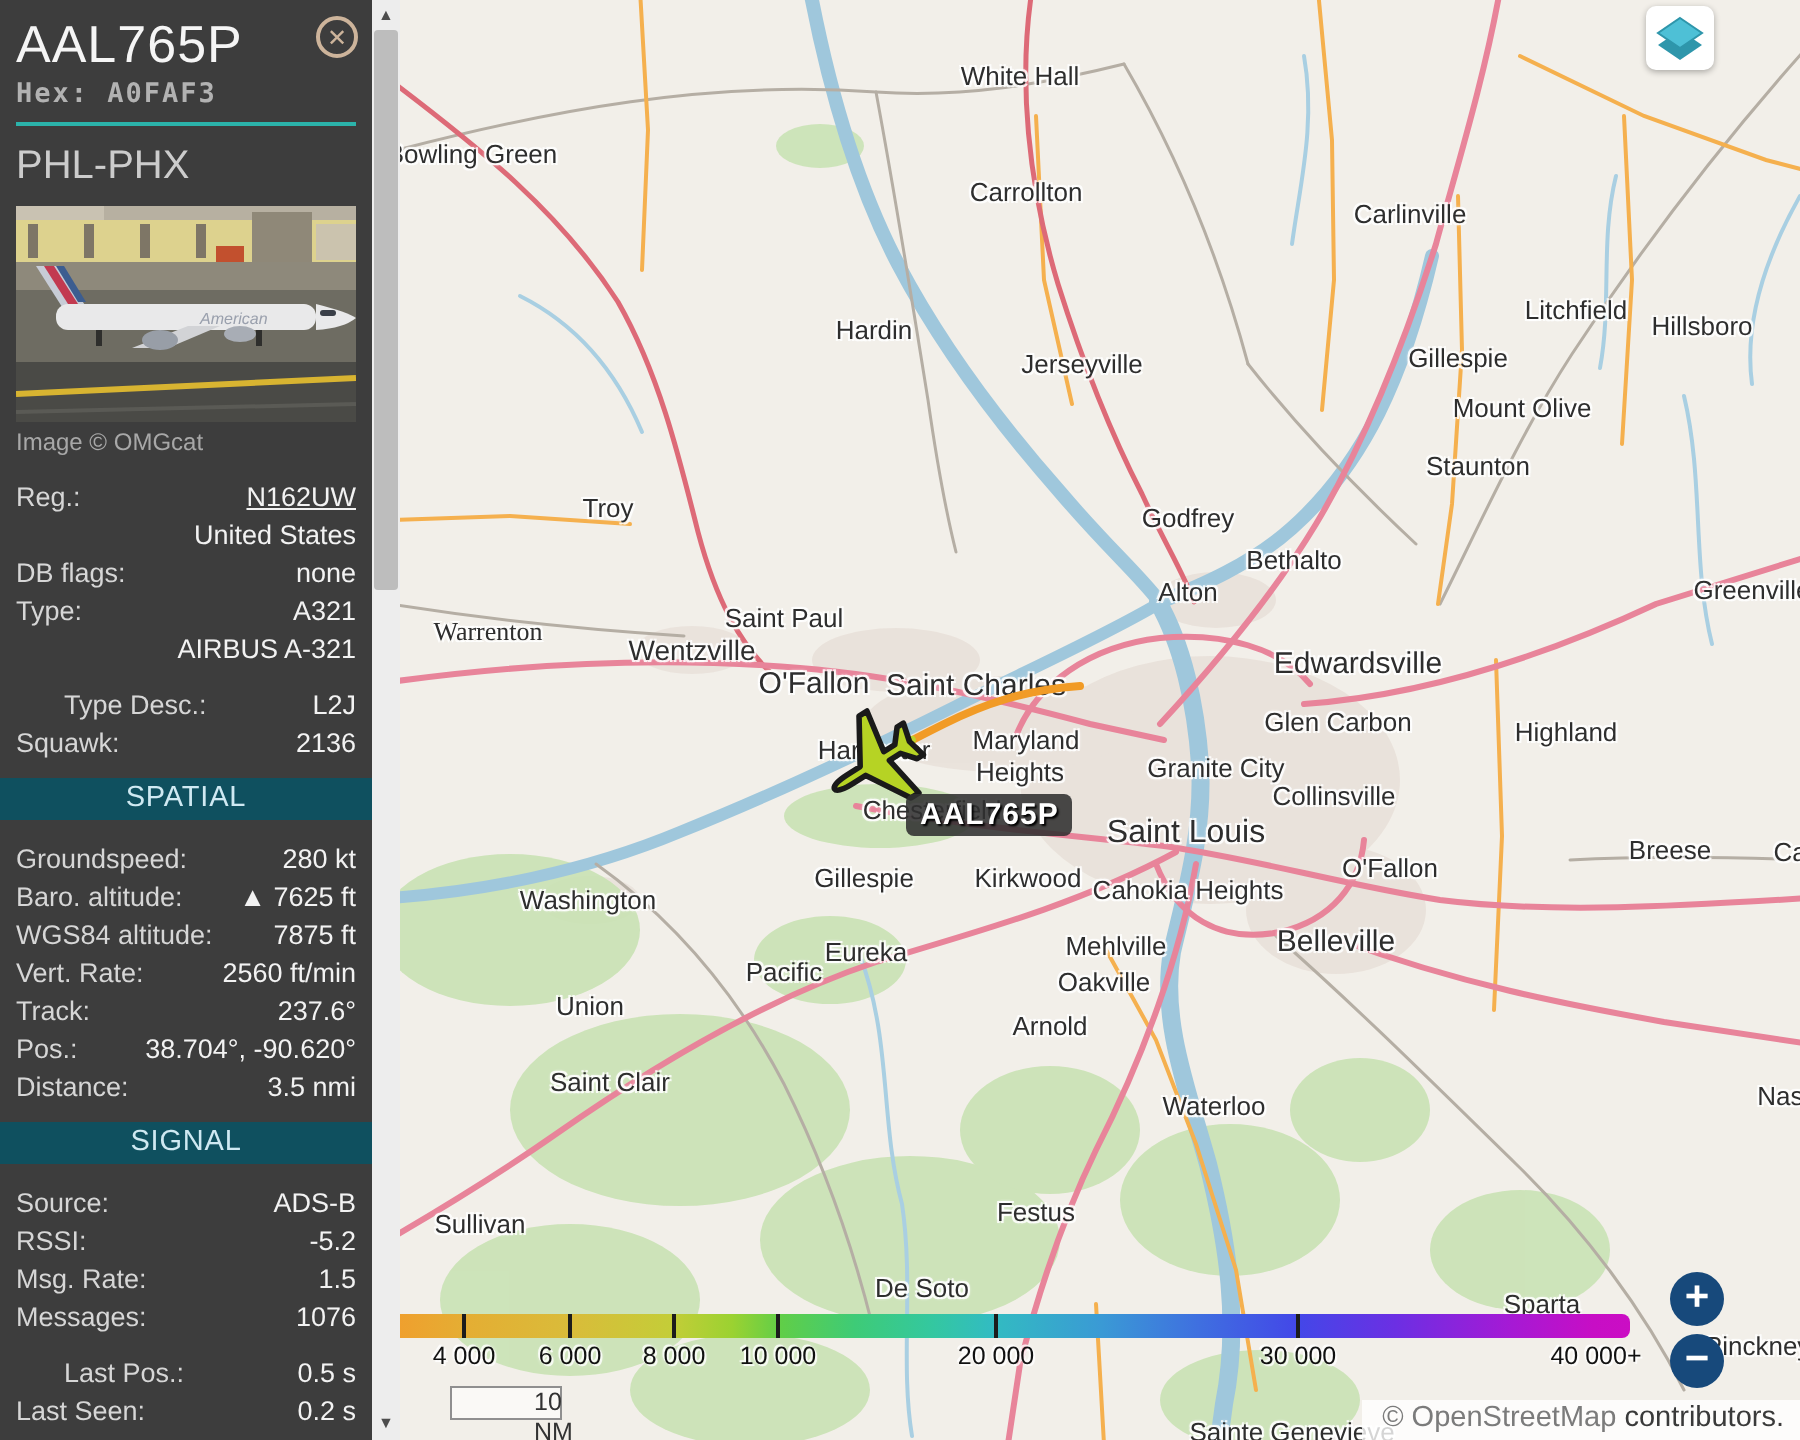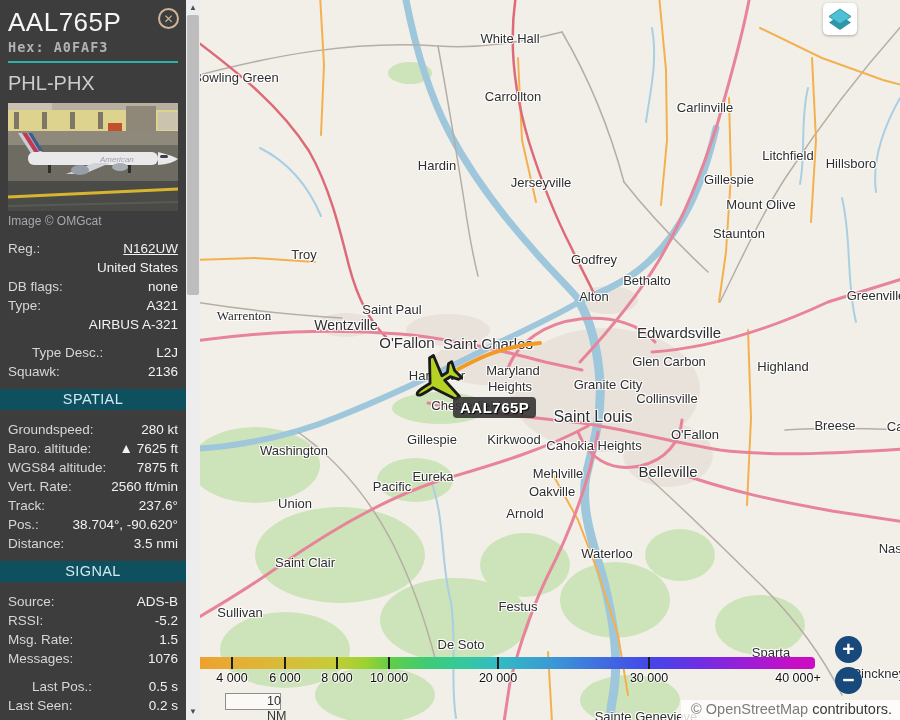--- a/index.html
+++ b/index.html
@@ -332,21 +332,21 @@
         <div class="map-label" style="left: 468px; top: 471px; font-size: 15px;">Belleville</div>
         <div class="map-label" style="left: 232px; top: 439px;">Gillespie</div>
         <div class="map-label" style="left: 314px; top: 439px;">Kirkwood</div>
         <div class="map-label" style="left: 358px; top: 473px;">Mehlville</div>
         <div class="map-label" style="left: 352px; top: 491px;">Oakville</div>
         <div class="map-label" style="left: 94px; top: 450px;">Washington</div>
         <div class="map-label" style="left: 233px; top: 476px;">Eureka</div>
         <div class="map-label" style="left: 192px; top: 486px;">Pacific</div>
         <div class="map-label" style="left: 95px; top: 503px;">Union</div>
         <div class="map-label" style="left: 325px; top: 513px;">Arnold</div>
-        <div class="map-label" style="left: 105px; top: 562px;">Saint Clair</div>
+        <div class="map-label" style="left: 105px; top: 541px;">Saint Clair</div>
         <div class="map-label" style="left: 407px; top: 553px;">Waterloo</div>
         <div class="map-label" style="left: 40px; top: 612px;">Sullivan</div>
         <div class="map-label" style="left: 318px; top: 606px;">Festus</div>
         <div class="map-label" style="left: 261px; top: 644px;">De Soto</div>
         <div class="map-label" style="left: 705px; top: 548px;">Nashville</div>
         <div class="map-label" style="left: 571px; top: 652px;">Sparta</div>
         <div class="map-label" style="left: 690px; top: 673px;">Pinckneyville</div>
         <div class="map-label" style="left: 446px; top: 716px;">Sainte Genevieve</div>
       </div>
 

